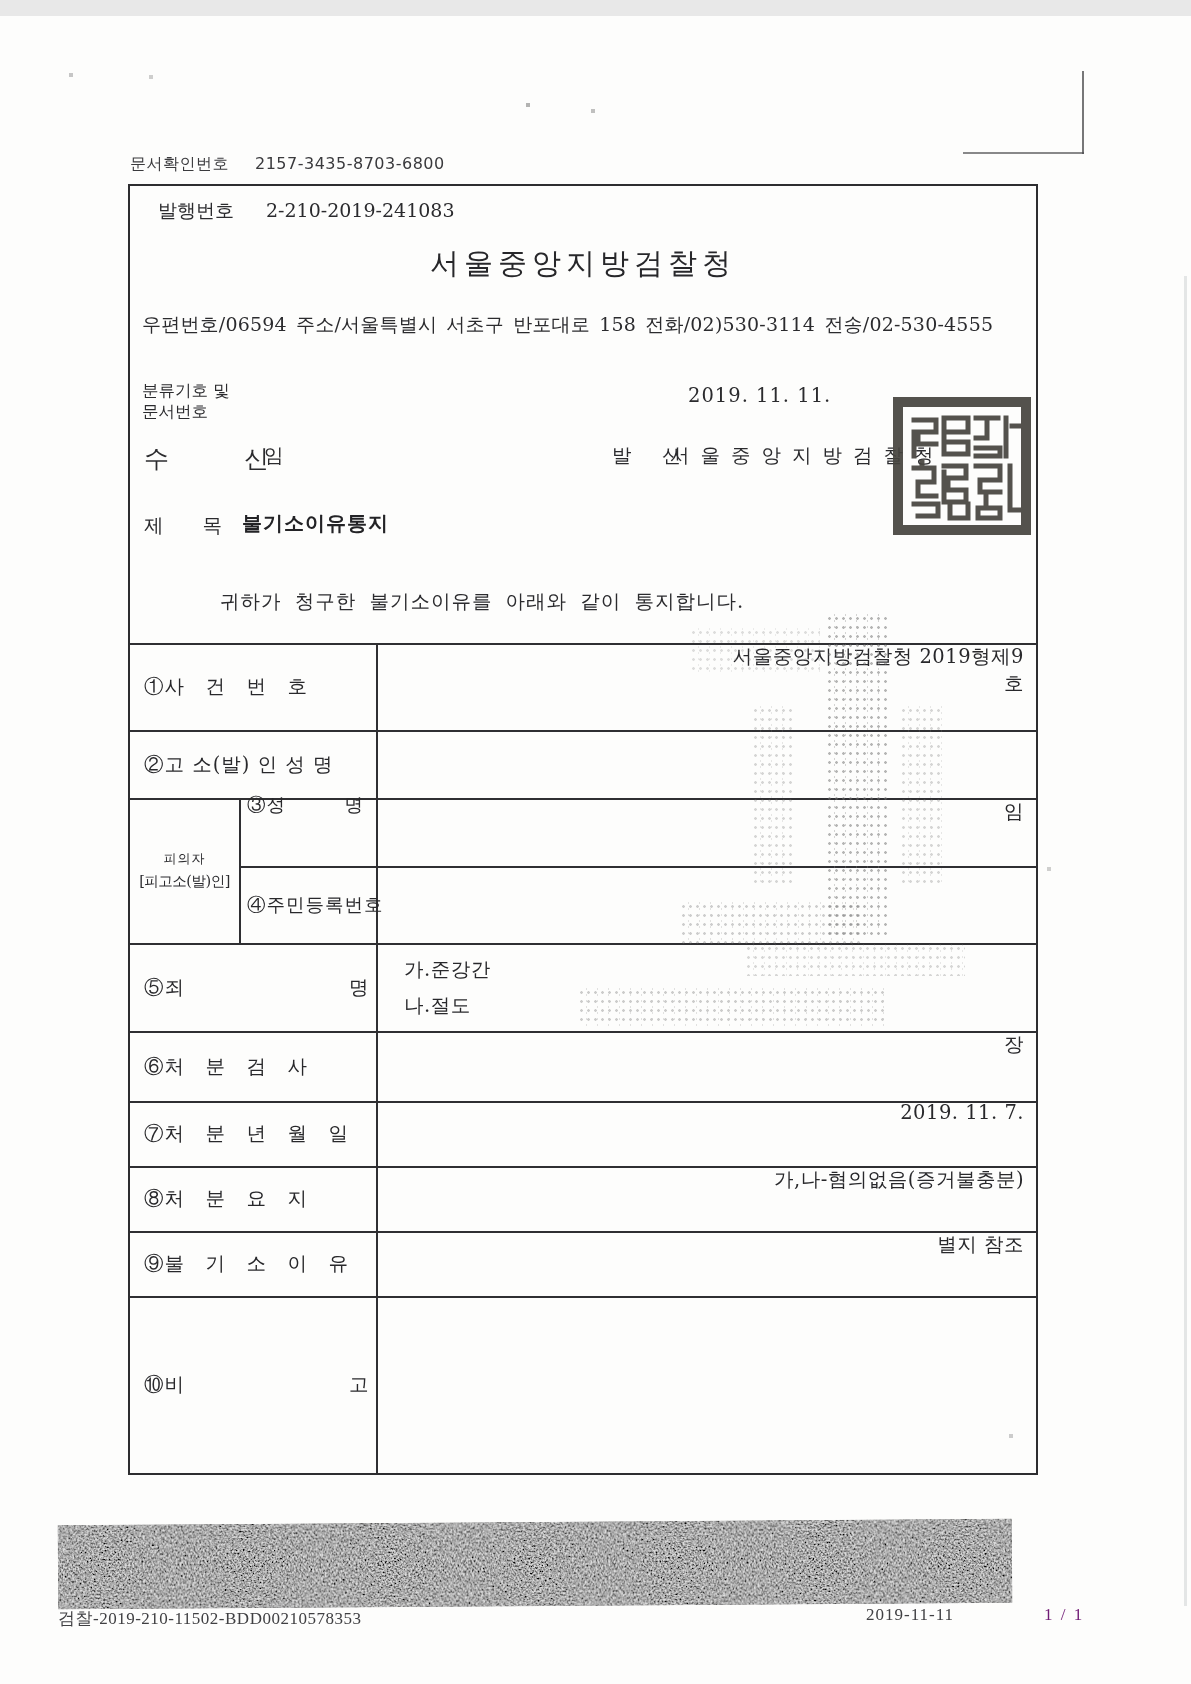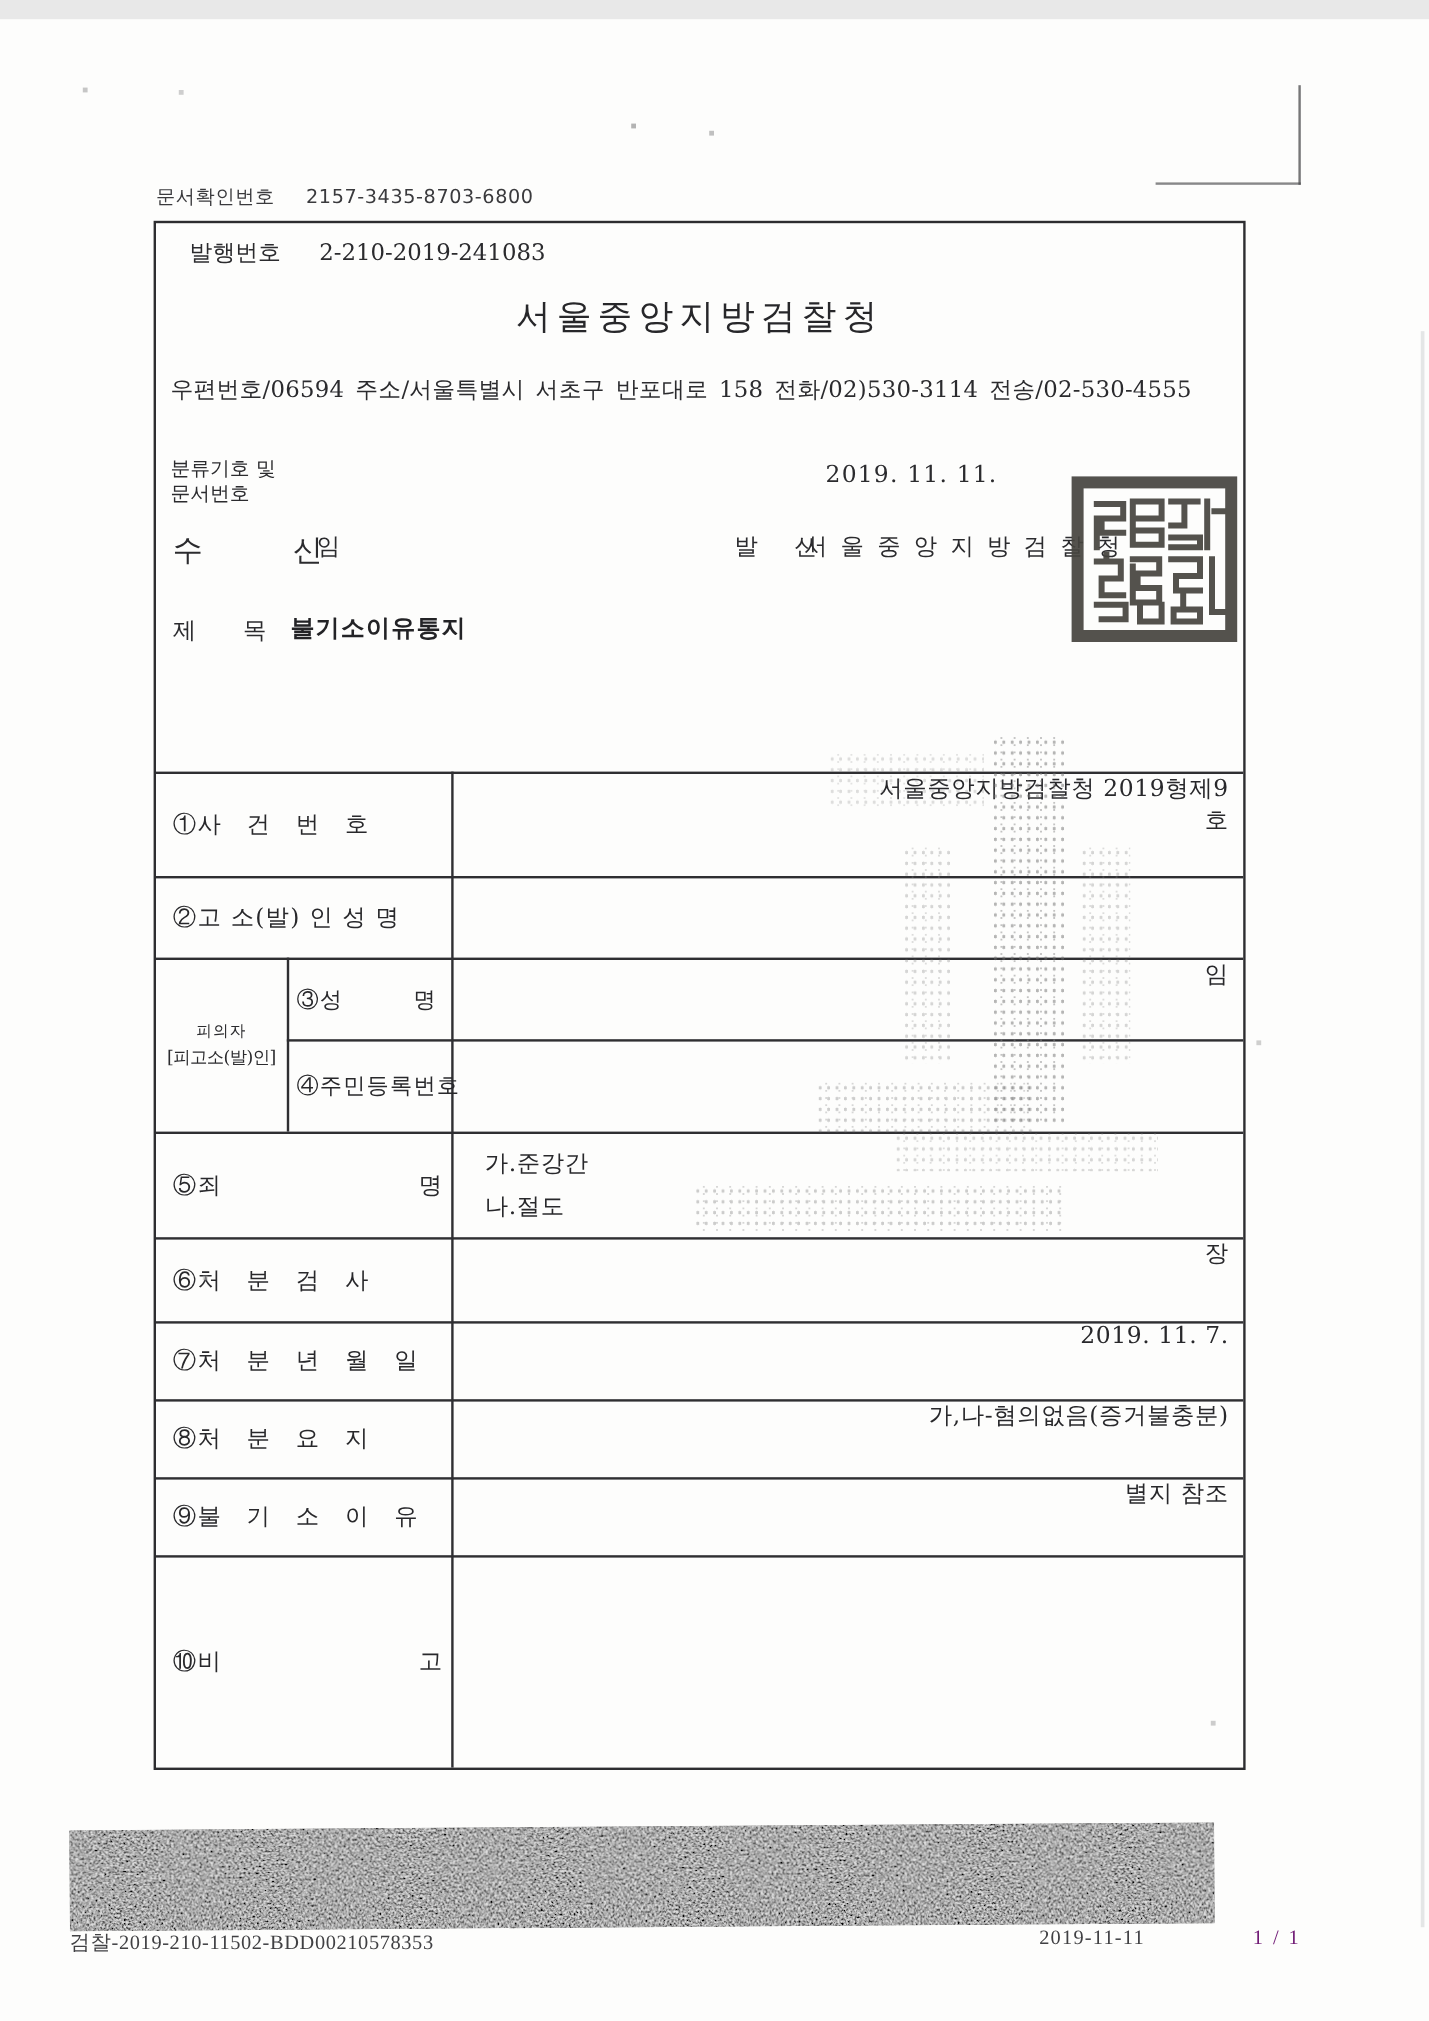--- a/index.html
+++ b/index.html
@@ -127,20 +127,21 @@
         <path stroke-width="5" d="M52 70 h22 v12 h-18 v12 h18 v12 h-22 v-30"></path>
         <path stroke-width="5" d="M84 70 h24 v14 h-20 v12 h20 M94 96 v12"></path>
         <path stroke-width="5" d="M22 108 h24 v12 h-20 M58 108 v14 h18 v-14"></path>
         <path stroke-width="5" d="M86 112 h22 v10 h-22 z M118 70 v44 h10"></path>
       </g>
     </svg>
 
     <div id="subject-label" class="abs">제　　목</div>
     <div id="subject-value" class="abs">불기소이유통지</div>
 
+    <div id="notice-body" class="abs">귀하가 청구한 불기소이유를 아래와 같이 통지합니다.</div>
 
     <div>
 
       <div class="hline" style="top:457px"></div>
       <div class="hline" style="top:544px"></div>
       <div class="hline" style="top:612px"></div>
       <div class="hline part" style="top:680px"></div>
       <div class="hline" style="top:757px"></div>
       <div class="hline" style="top:845px"></div>
       <div class="hline" style="top:915px"></div>
@@ -158,21 +159,21 @@
       </div>
 
       <div class="cell-label" style="top:544px;height:68px">②고 소(발) 인 성 명</div>
       <div class="cell-value" style="top:544px;height:68px"></div>
 
       <div id="suspect-cell">
         <div class="l1">피의자</div>
         <div class="l2">[피고소(발)인]</div>
       </div>
 
-      <div class="cell-label inner" style="top:612px;height:68px">③성　　　명</div>
+      <div class="cell-label inner" style="top:584px;height:68px">③성　　　명</div>
       <div class="cell-value" style="top:612px;height:68px">임</div>
 
       <div class="cell-label inner" style="top:680px;height:77px">④주민등록번호</div>
       <div class="cell-value" style="top:680px;height:77px"></div>
 
       <div class="cell-label" style="top:757px;height:88px">⑤죄　　　　　　　　명</div>
       <div class="cell-value multi" style="top:757px;height:88px">
         <span>가.준강간</span>
         <span>나.절도</span>
       </div>

